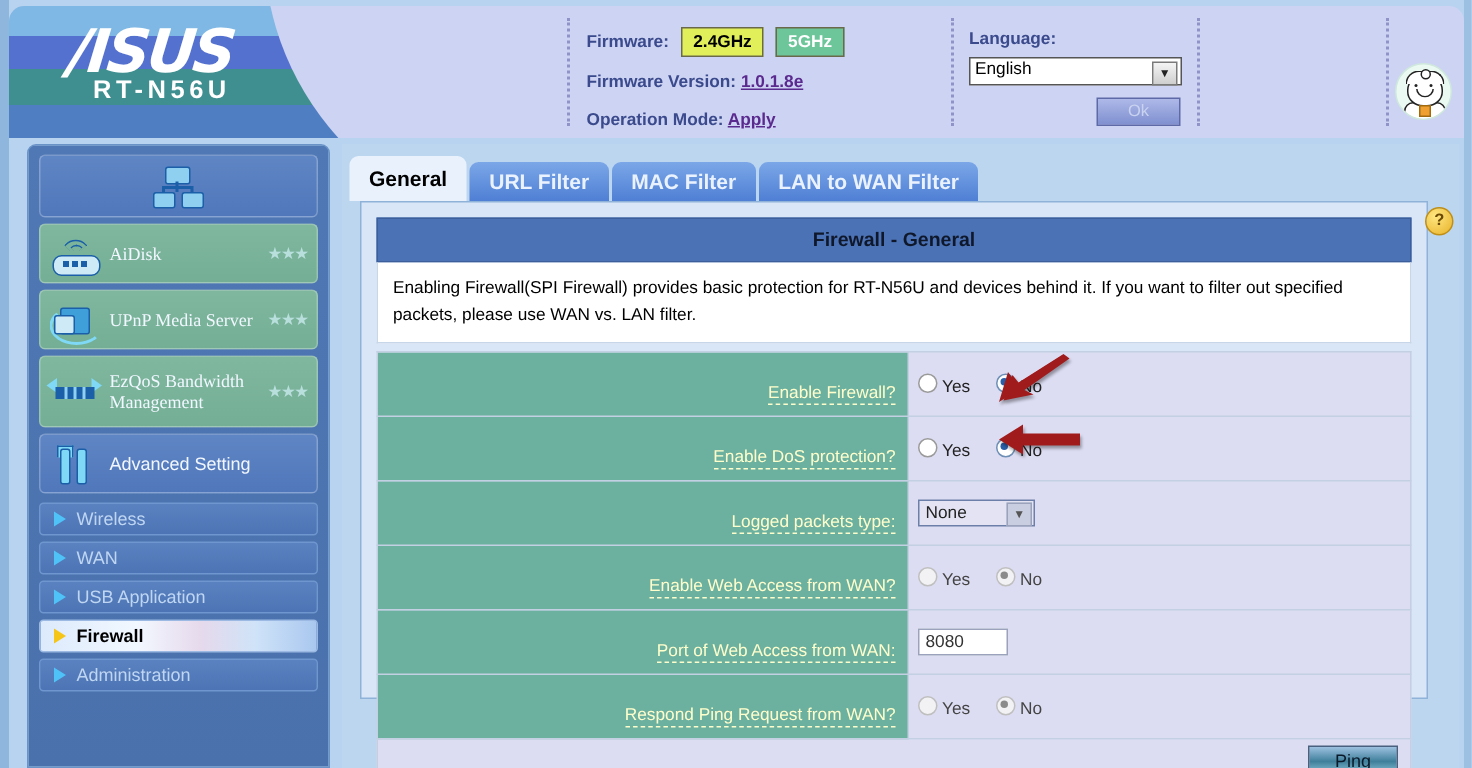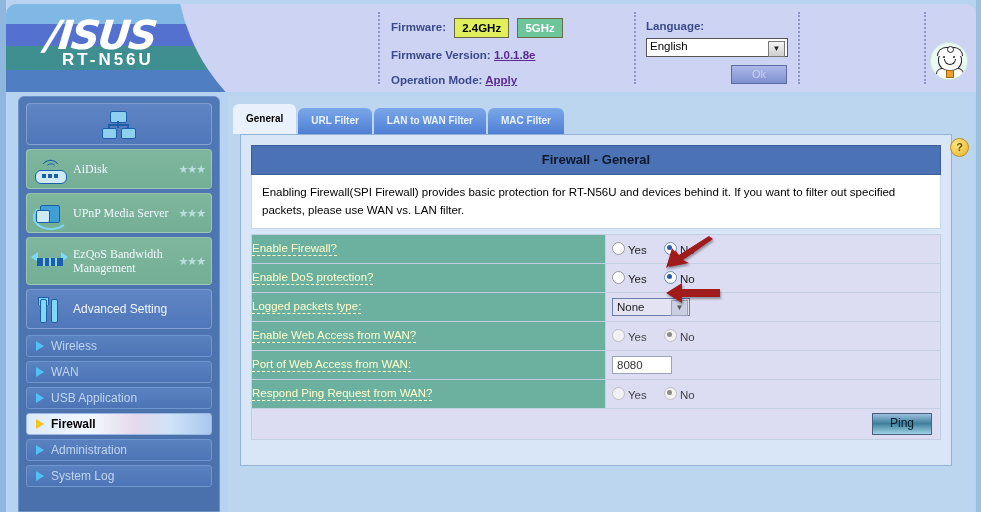--- a/index.html
+++ b/index.html
@@ -173,21 +173,21 @@
 
   
   #content{
     position:absolute;left:228px;top:96px;width:745px;height:416px;
     background:#bcd6f0;
   }
   .tabs{position:absolute;left:5px;top:8px;height:30px;display:flex;align-items:flex-end;}
   .tab{
     height:26px;padding:0 13px;margin-right:2px;
     border-radius:6px 6px 0 0;
-    font-size:10px;font-weight:bold;line-height:26px;
+    font-size:14px;font-weight:bold;line-height:26px;
     background:linear-gradient(#7ba7e8,#4f7fd4);
     color:#eaf2ff;
     box-sizing:border-box;
   }
   .tab.active{
     background:#e9f2fc;color:#000;height:30px;line-height:30px;
   }
   .panel{
     position:absolute;left:12px;top:38px;width:712px;height:332px;
     background:#d9e6f8;border:1px solid #8fb2d8;
@@ -203,21 +203,21 @@
     font-size:11.5px;color:#000;line-height:18px;
     padding:8px 10px 9px 10px;
   }
   table.form{border-collapse:collapse;width:100%;margin-top:5px;table-layout:fixed;}
   table.form td{
     border:1px solid #c3cfe2;
     font-size:11.5px;vertical-align:middle;
   }
   td.lbl{
     width:345px;background:#6cb0a0;color:#ffffcc;
-    text-align:left;padding:2px 8px 5px 0;height:21px;
+    text-align:right;padding:16px 8px 5px 0;height:21px;
   }
   td.lbl span{border-bottom:1px dashed #ffffcc;padding-bottom:1px;}
   td.val{background:#dcdcf2;padding:4px 6px;color:#222;}
   .radio{
     display:inline-block;width:11px;height:11px;border-radius:50%;
     border:1px solid #9a9a9a;background:#fff;
     vertical-align:-1px;margin-right:3px;
   }
   .radio.on{background:#fff;border-color:#6d8fb5;position:relative;}
   .radio.on::after{
@@ -398,33 +398,29 @@
         <span class="menu-label">USB Application</span>
       </div>
       <div class="menu-item active">
         <span class="tri"></span>
         <span class="menu-label">Firewall</span>
       </div>
       <div class="menu-item">
         <span class="tri"></span>
         <span class="menu-label">Administration</span>
       </div>
-      <div class="menu-item">
-        <span class="tri"></span>
-        <span class="menu-label">System Log</span>
-      </div>
     </div>
   </div>
 
   <div id="content">
     <div class="tabs">
       <div class="tab active">General</div>
       <div class="tab">URL Filter</div>
+      <div class="tab">MAC Filter</div>
       <div class="tab">LAN to WAN Filter</div>
-      <div class="tab">MAC Filter</div>
     </div>
 
     <div class="panel">
       <div class="panel-title">Firewall - General</div>
       <div class="panel-desc">Enabling Firewall(SPI Firewall) provides basic protection for RT-N56U and devices behind it. If you want to filter out specified packets, please use WAN vs. LAN filter.</div>
 
       <table class="form">
         <tbody>
             <tr>
           <td class="lbl">

